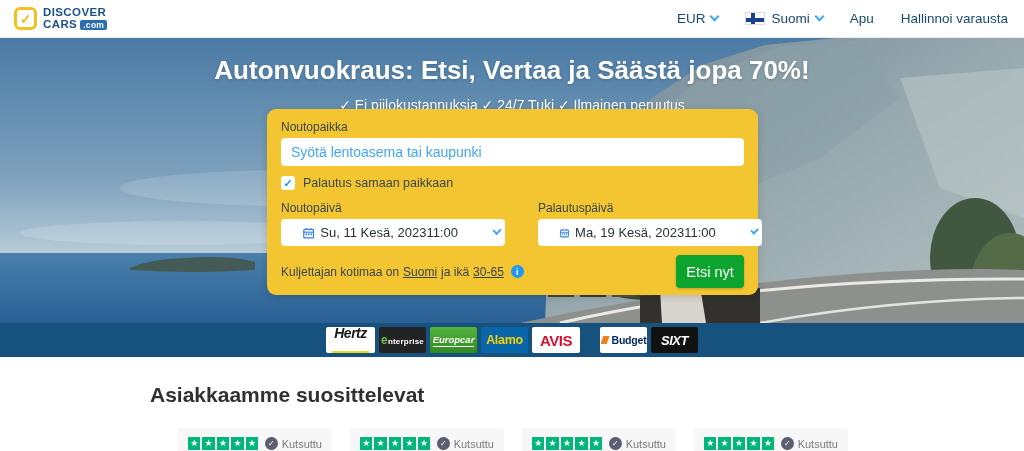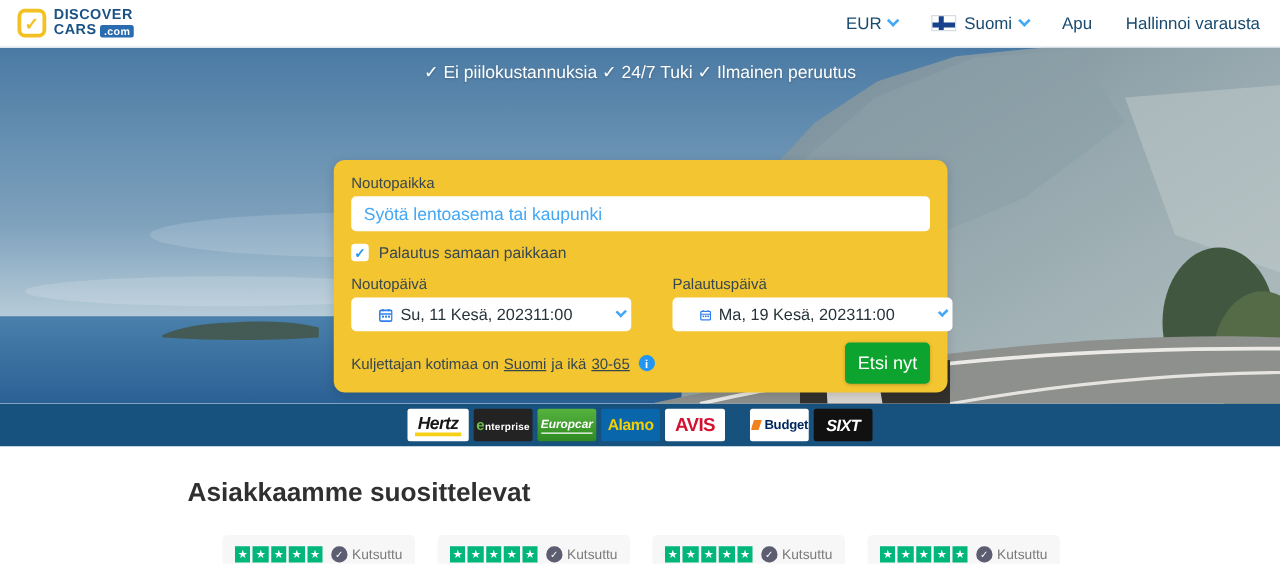--- a/index.html
+++ b/index.html
@@ -30,21 +30,21 @@
 
   
   .hero { position:relative; height:285px; overflow:hidden; }
   .hero-art { position:absolute; inset:0; }
   .hero-title { position:relative; text-align:center; margin-top:17px; color:#fff;
     font-size:26px; font-weight:700; text-shadow:0 1px 3px rgba(0,0,0,.18); }
   .hero-sub { position:relative; text-align:center; margin-top:11px; color:#fff;
     font-size:14px; text-shadow:0 1px 2px rgba(0,0,0,.2); }
 
   
-  .panel { position:absolute; left:267px; top:90px; width:491px; height:186px;
+  .panel { position:absolute; left:267px; top:71px; width:491px; height:186px;
     background:#f3c531; border-radius:9px; padding:11px 14px; box-shadow:0 2px 8px rgba(0,0,0,.15); }
   .fld-label { font-size:12px; color:#37474f; margin-bottom:4px; }
   .loc-input { width:100%; height:28px; border:none; border-radius:4px; padding:0 10px;
     font-size:14px; font-family:"Liberation Sans", sans-serif; color:#263238; outline:none; }
   .loc-input::placeholder { color:#42a7f5; opacity:1; }
   .chk-row { display:flex; align-items:center; gap:8px; margin-top:10px; cursor:pointer; }
   .chk { width:14px; height:14px; background:#fff; border-radius:3px; display:flex;
     align-items:center; justify-content:center; color:#2196f3; font-size:11px; font-weight:700; }
   .chk-label { font-size:12.5px; color:#37474f; }
   .dates { display:flex; gap:33px; margin-top:11px; }
@@ -65,21 +65,21 @@
 
   
   .supplier-bar { height:34px; background:#17517e; display:flex; align-items:center;
     justify-content:center; gap:12px; }
   .supplier-label { color:#fff; font-size:13px; }
   .brands { display:flex; gap:4px; align-items:center; }
   .brand { height:26px; border-radius:2px; display:flex; align-items:center;
     justify-content:center; overflow:hidden; }
   .b-hertz { width:49px; background:#fff; flex-direction:column; }
   .hertz-t { font-style:italic; font-weight:900; font-size:14px; color:#181818;
-    letter-spacing:-.5px; line-height:1; border-bottom:3px solid #f7d117; padding:0 2px 1px; }
+    letter-spacing:-.5px; line-height:1; border-bottom:3px solid #f7d117; padding:0 2px 11px; }
   .b-ent { width:47px; background:#232323; }
   .ent-t { display:block; color:#fff; font-size:8px; font-weight:700; letter-spacing:.2px; }
   .ent-t::first-letter { color:#6abf4b; font-size:12px; }
   .b-eur { width:47px; background:linear-gradient(#57b33e,#2f8a22); }
   .eur-t { color:#fff; font-style:italic; font-weight:800; font-size:9.5px;
     border-bottom:1.5px solid #fff; padding-bottom:1px; }
   .b-alamo { width:47px; background:#0a66ab; }
   .alamo-t { color:#f5d000; font-weight:800; font-size:12.5px; letter-spacing:-.3px; }
   .b-avis { width:48px; background:#fff; }
   .avis-t { color:#d4112e; font-weight:900; font-size:15px; letter-spacing:-.5px; }
@@ -171,20 +171,21 @@
     <path d="M520 285 L1024 285 L1024 232 C 890 226, 700 246, 520 285 Z" fill="#8d908c"></path>
     <path d="M560 285 C 700 253, 860 240, 1024 241" fill="none" stroke="#eceae6" stroke-width="3"></path>
     <path d="M760 285 C 850 269, 940 261, 1024 260" fill="none" stroke="#e6e4e0" stroke-width="2.5"></path>
     <rect x="548" y="243" width="26" height="16" fill="#4a4642"></rect>
     <rect x="580" y="241" width="26" height="18" fill="#3e3a36"></rect>
     <rect x="612" y="243" width="24" height="16" fill="#55504b"></rect>
     <path d="M640 258 L760 250 L760 285 L640 285 Z" fill="#33312e"></path>
     <path d="M660 252 L700 248 L706 285 L662 285 Z" fill="#d8d5cf"></path>
   </svg>
 
+  <div class="hero-title">Autonvuokraus: Etsi, Vertaa ja Säästä jopa 70%!</div>
   <div class="hero-sub">✓ Ei piilokustannuksia ✓ 24/7 Tuki ✓ Ilmainen peruutus</div>
 
   <div class="panel">
     <div class="fld-label">Noutopaikka</div>
     <input class="loc-input" type="text" placeholder="Syötä lentoasema tai kaupunki" style="">
     <div class="chk-row">
       <span class="chk">✓</span>
       <span class="chk-label">Palautus samaan paikkaan</span>
     </div>
     <div class="dates">

